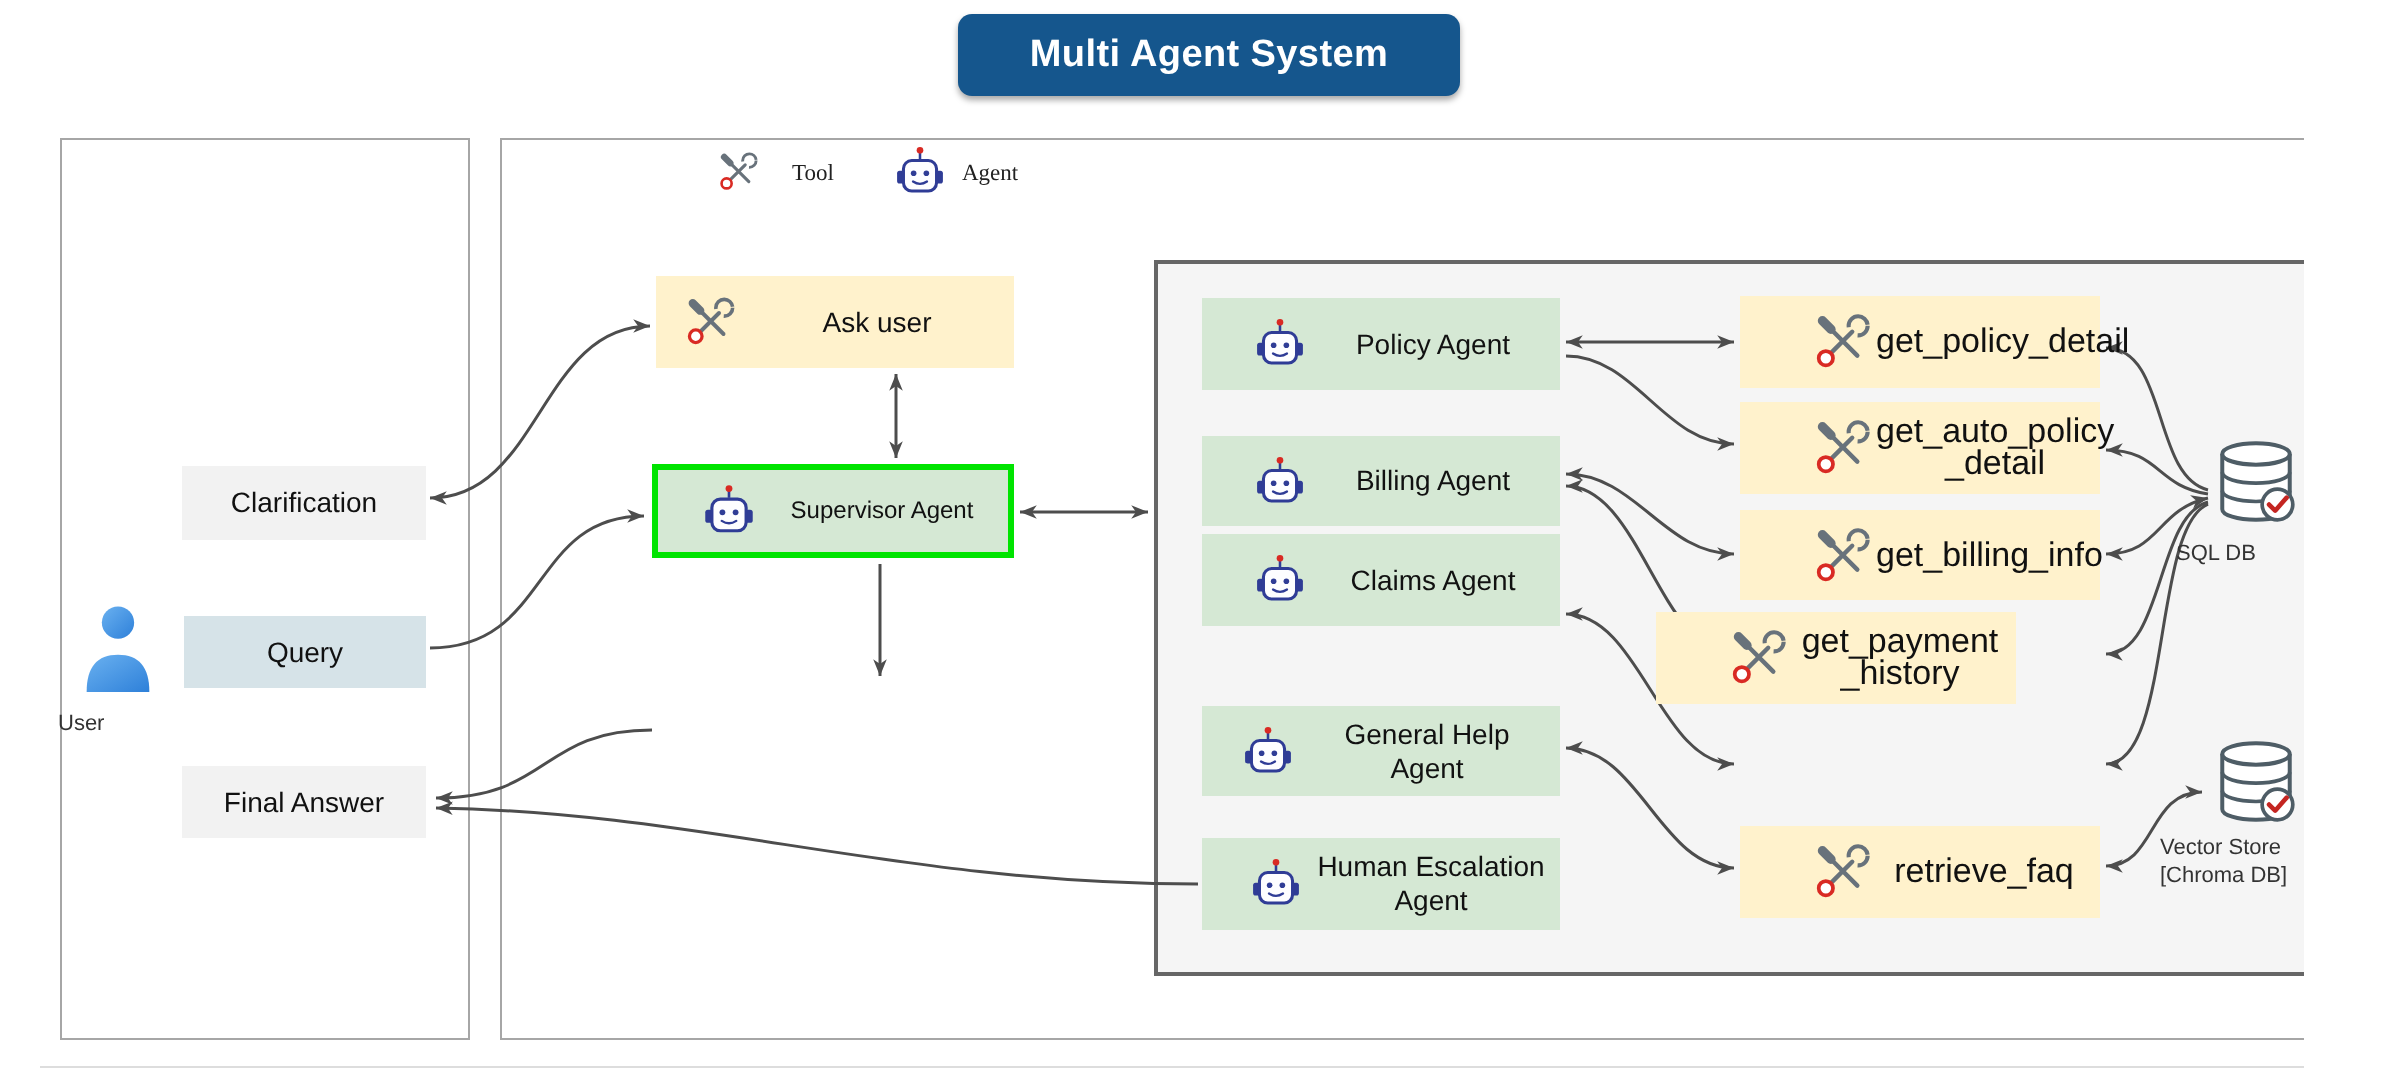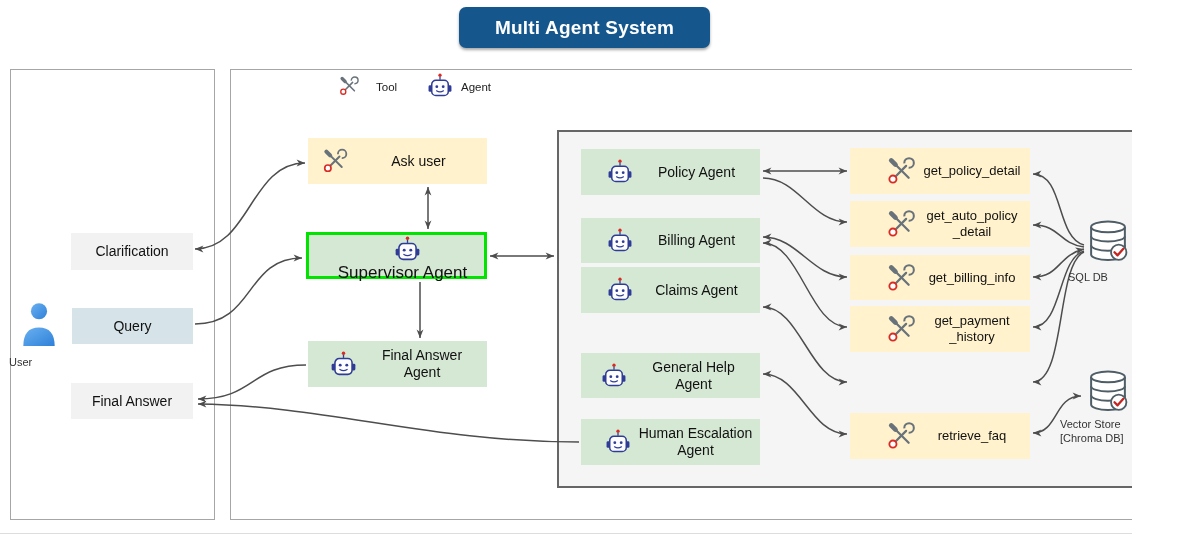--- a/index.html
+++ b/index.html
@@ -1,18 +1,18 @@
 <!DOCTYPE html>
 <html style="--title-bg: #15568d; --tool-box: #fff2cc; --agent-box: #d5e8d4; --supervisor-border: #00e400; --query-box: #d6e3e8; --gray-box: #f2f2f2; --panel-border: #a6a6a6; --inner-bg: #f5f5f5; --inner-border: #666666; --arrow: #4d4d4d; --robot: #2f3c96; --tool-icon: #68727b; --accent-red: #d92a23; --db-icon: #4e5d66; --user-blue: #4498e5; --text: #111111;"><head>
 <meta charset="utf-8">
 <style>
   html,body{margin:0;padding:0;background:#fff;}
   #canvas{
     position:relative;width:1132px;height:538px;background:#fff;overflow:hidden;
-    font-family:"Liberation Sans","DejaVu Sans",sans-serif;color:var(--text,#111);
+    font-family:"Liberation Sans","DejaVu Sans",sans-serif;color:var(--text,#111);margin-left:20px;
   }
   #wires{position:absolute;left:0;top:0;width:1200px;height:538px;pointer-events:none;}
   #wires path.wire{fill:none;stroke:var(--arrow,#4d4d4d);stroke-width:1.5px;}
   .panel{position:absolute;background:#fff;border:1px solid var(--panel-border,#a6a6a6);box-sizing:border-box;}
   #left-panel{left:10px;top:69px;width:205px;height:451px;}
   #main-panel{left:230px;top:69px;width:965px;height:451px;}
   #inner-panel{left:557px;top:130px;width:615px;height:358px;background:var(--inner-bg,#f5f5f5);
     border:2px solid var(--inner-border,#666);}
   .title{
     position:absolute;left:459px;top:7px;width:251px;height:41px;border-radius:7px;
@@ -23,24 +23,24 @@
   .node{
     position:absolute;display:flex;align-items:center;box-sizing:border-box;
     font-size:14px;line-height:17px;
   }
   .node .lbl{flex:1;text-align:center;padding:0 6px;}
   .node .ic{flex:0 0 auto;}
   .yellow{background:var(--tool-box,#fff2cc);}
   .green{background:var(--agent-box,#d5e8d4);padding-left:12px;}
   .grayb{background:var(--gray-box,#f2f2f2);}
   .blueb{background:var(--query-box,#d6e3e8);justify-content:center;}
-  .supervisor{border:3px solid var(--supervisor-border,#00e400);font-size:17px;flex-direction:column;}
-  .toolnode{font-size:13px;line-height:16px;padding-left:28px;}
+  .supervisor{border:3px solid var(--supervisor-border,#00e400);font-size:12px;}
+  .toolnode{font-size:17px;line-height:16px;padding-left:28px;}
   .toolnode .lbl{padding:0 4px 0 0;}
-  .legend-lbl{position:absolute;font-size:11.5px;color:#222;}
+  .legend-lbl{position:absolute;font-size:11.5px;color:#222;font-family:Liberation Serif, serif;}
   .small-lbl{position:absolute;font-size:11px;color:#333;text-align:left;}
   .bottom-rule{position:absolute;left:0;top:533px;width:1200px;height:1px;background:#ddd;}
 </style>
 </head>
 <body>
 
 <div id="canvas">
 
   <div class="panel" id="left-panel"></div>
   <div class="panel" id="main-panel"></div>
@@ -151,26 +151,20 @@
     <span class="lbl">Ask user</span>
   </div>
 
   <div class="node green supervisor" style="left:306px;top:232px;width:181px;height:47px">
     <svg class="ic" style="margin-left:10px" width="27" height="29">
         <use href="#icon-robot"></use>
       </svg>
     <span class="lbl">Supervisor Agent</span>
   </div>
 
-  <div class="node green" style="left:308px;top:341px;width:179px;height:46px">
-    <svg class="ic" style="margin-left:10px" width="27" height="29">
-        <use href="#icon-robot"></use>
-      </svg>
-    <span class="lbl">Final Answer Agent</span>
-  </div>
 
   <div class="node green" style="left:581px;top:149px;width:179px;height:46px">
     <svg class="ic" style="margin-left:14px" width="26" height="28">
         <use href="#icon-robot"></use>
       </svg>
     <span class="lbl">Policy Agent</span>
   </div>
   <div class="node green" style="left:581px;top:218px;width:179px;height:45px">
     <svg class="ic" style="margin-left:14px" width="26" height="28">
         <use href="#icon-robot"></use>
@@ -207,21 +201,21 @@
         <use href="#icon-tool"></use>
       </svg>
     <span class="lbl">get_auto_policy _detail</span>
   </div>
   <div class="node yellow toolnode" style="left:850px;top:255px;width:180px;height:45px">
     <svg class="ic" style="margin-left:6px" width="34" height="34">
         <use href="#icon-tool"></use>
       </svg>
     <span class="lbl">get_billing_info</span>
   </div>
-  <div class="node yellow toolnode" style="left:850px;top:306px;width:180px;height:46px">
+  <div class="node yellow toolnode" style="left:808px;top:306px;width:180px;height:46px">
     <svg class="ic" style="margin-left:6px" width="34" height="34">
         <use href="#icon-tool"></use>
       </svg>
     <span class="lbl">get_payment _history</span>
   </div>
   <div class="node yellow toolnode" style="left:850px;top:413px;width:180px;height:46px">
     <svg class="ic" style="margin-left:6px" width="34" height="34">
         <use href="#icon-tool"></use>
       </svg>
     <span class="lbl">retrieve_faq</span>

